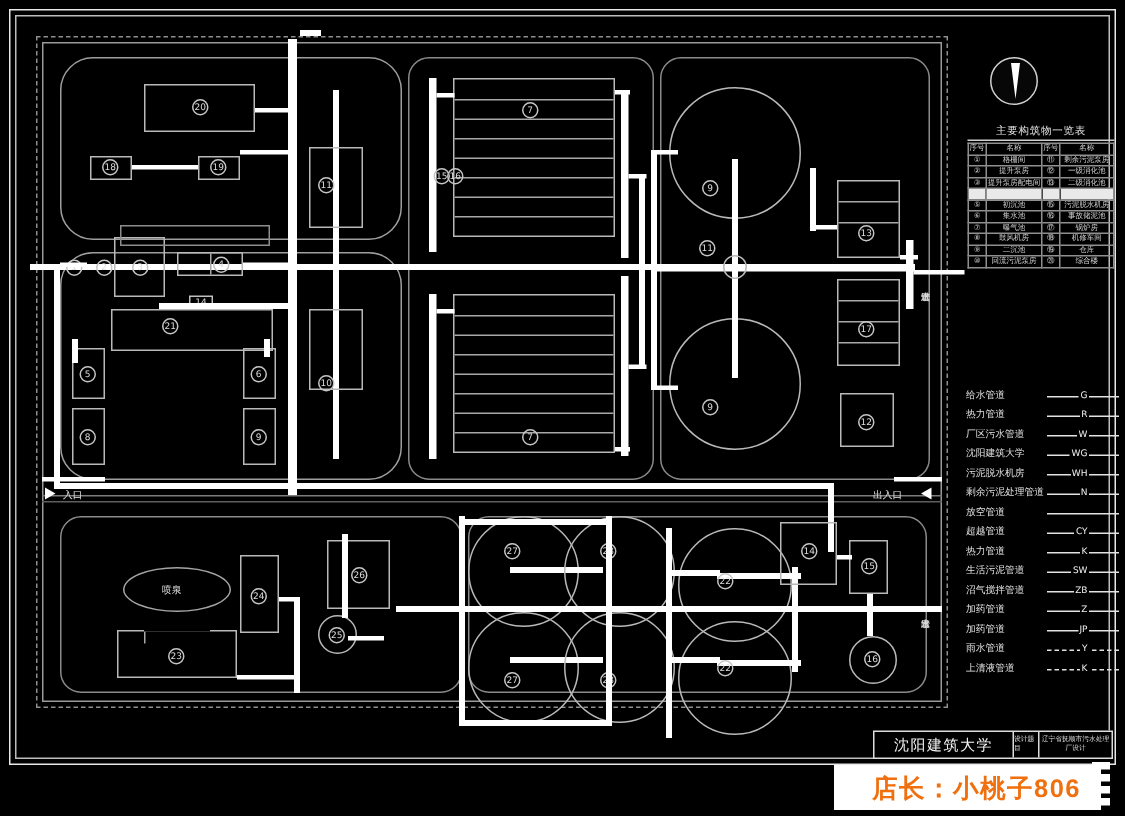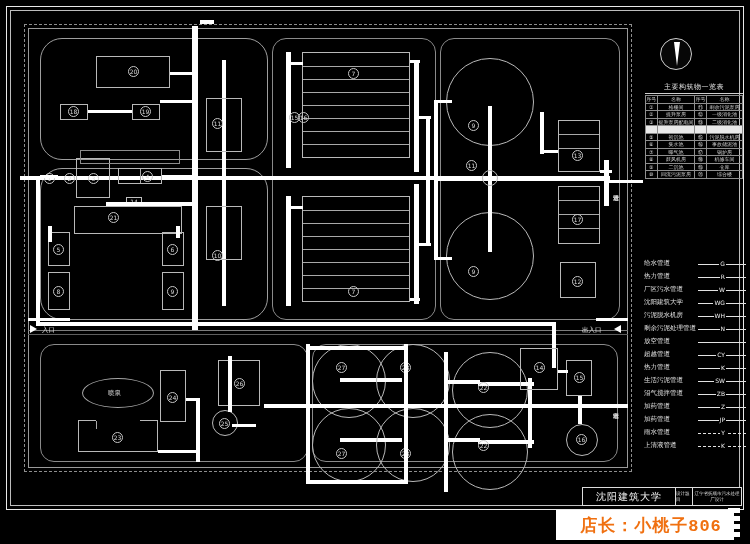--- a/index.html
+++ b/index.html
@@ -73,21 +73,21 @@
                display:flex;align-items:center;justify-content:center;letter-spacing:1px;}
   .tblock .k{flex:0 0 16px;border-right:1px solid #ddd;font-size:4.5px;line-height:5.5px;
              color:#e0e0e0;display:flex;flex-direction:column;align-items:center;justify-content:center;}
   .tblock .v{flex:1;font-size:4.5px;color:#dadada;display:flex;align-items:center;
              justify-content:center;text-align:center;line-height:5.5px;padding:0 1px;}
 
   
   .wm{position:absolute;left:556px;top:510px;width:178px;height:30px;
       background:#ffffff;display:flex;align-items:center;justify-content:center;}
   .wm span{color:#f07010;font-size:17px;font-weight:bold;letter-spacing:1px;
-           font-family:Liberation Mono, monospace;margin-left:12px;}
+           font-family:Liberation Sans, sans-serif;margin-left:12px;}
   .wmbars{position:absolute;left:728px;top:508px;width:12px;height:34px;}
   .wmbars i{display:block;height:5px;background:#ffffff;margin-bottom:3px;}
 
   
   .txt{position:absolute;font-size:6.5px;color:#e6e6e6;white-space:nowrap;line-height:8px;}
   .vtxt{position:absolute;font-size:6px;color:#dcdcdc;writing-mode:vertical-rl;
         text-orientation:upright;letter-spacing:0px;line-height:7px;}
   .arrow-l{position:absolute;width:0;height:0;border-top:4px solid transparent;
            border-bottom:4px solid transparent;border-right:7px solid #ffffff;}
   .arrow-r{position:absolute;width:0;height:0;border-top:4px solid transparent;

